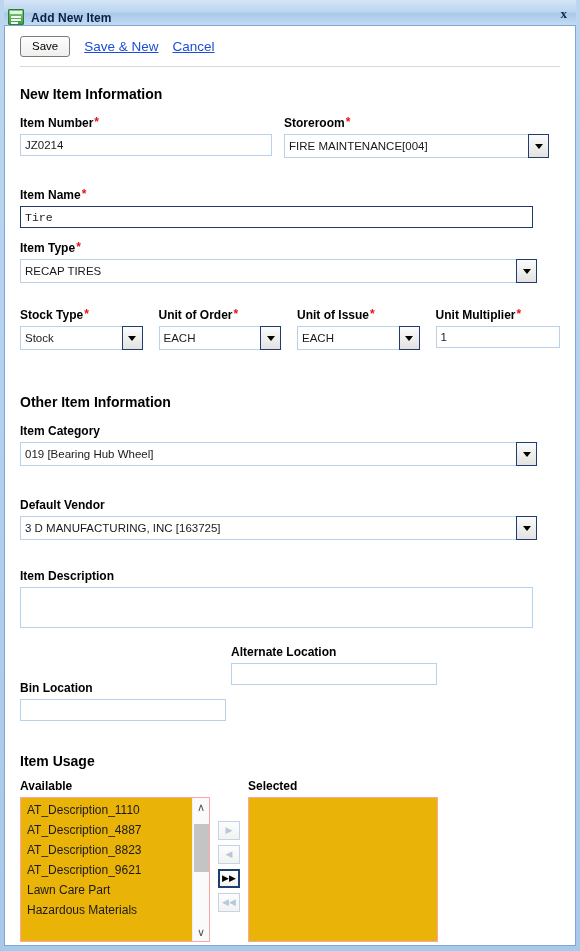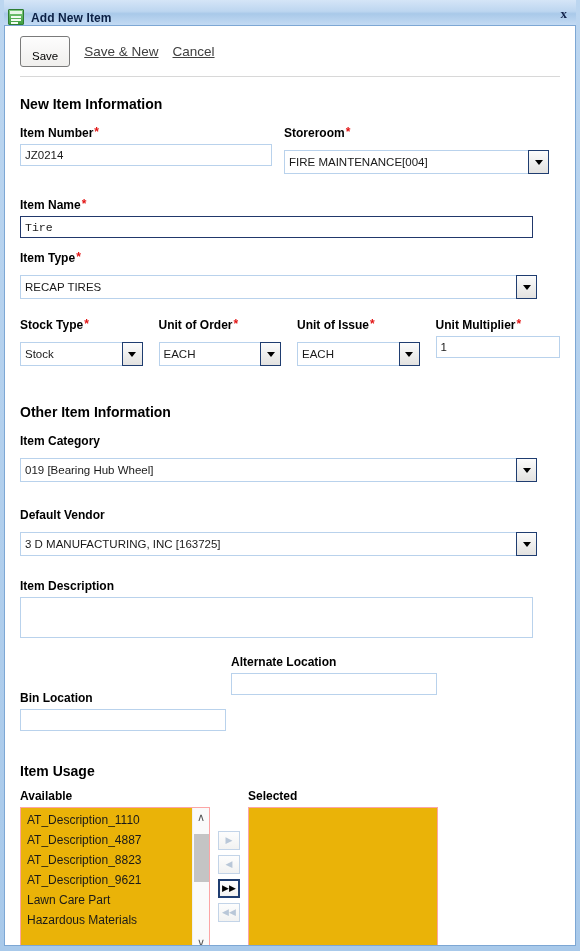--- a/index.html
+++ b/index.html
@@ -75,25 +75,25 @@
     padding: 10px 0 9px 0;
     border-bottom: 1px solid #d8d8d8;
     margin: 0 0 0 0;
   }
   .btn-save {
     font-family: "Liberation Sans", sans-serif;
     font-size: 11.5px; color: #000;
     background: linear-gradient(to bottom, #fdfdfd 0%, #f0efed 100%);
     border: 1px solid #7a7a7a;
     border-radius: 3px;
-    padding: 13px 11px 4px 11px;
+    padding: 3px 11px 4px 11px;
     cursor: pointer;
   }
   .link {
-    font-size: 13.5px; color: #404040;
+    font-size: 13.5px; color: #1d4ed8;
     text-decoration: underline; cursor: pointer;
     font-family: "Liberation Sans", sans-serif;
     text-align: right;
   }
 
   .section-title {
     font-size: 14px; font-weight: bold; color: #000;
     margin: 19px 0 14px 0;
   }
 
@@ -118,21 +118,21 @@
     outline: none;
     width: 100%;
   }
   .txt.focused { border: 1px solid #21386b; font-family: Liberation Mono, monospace; }
   textarea.txt {
     height: 41px; padding: 3px 4px; resize: none; line-height: 1.3;
   }
 
   
   .combo {
-    display: flex; align-items: center; position: relative; height: 36px;
+    display: flex; align-items: flex-start; position: relative; height: 36px;
   }
   .combo .cb-text {
     flex: 1 1 auto;
     border: 1px solid #b9d2ec;
     border-right: none;
     background: #fff;
     font-size: 11.5px; color: #1a1a1a;
     display: flex; align-items: center;
     padding: 0 4px;
     height: 24px;

